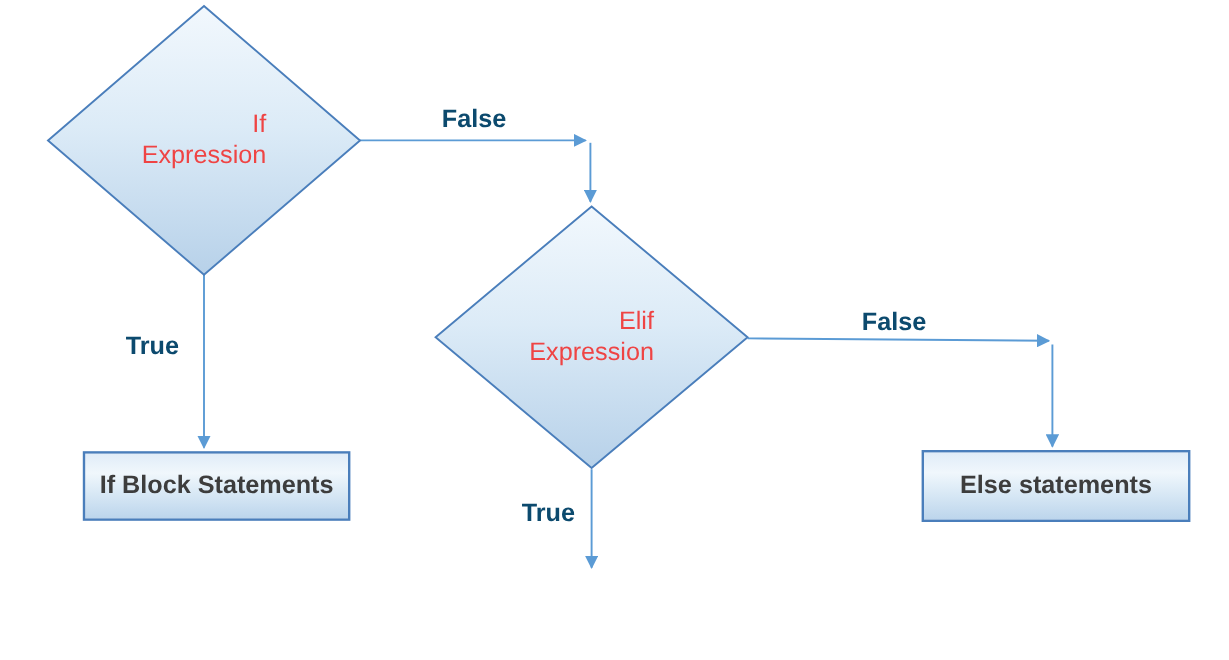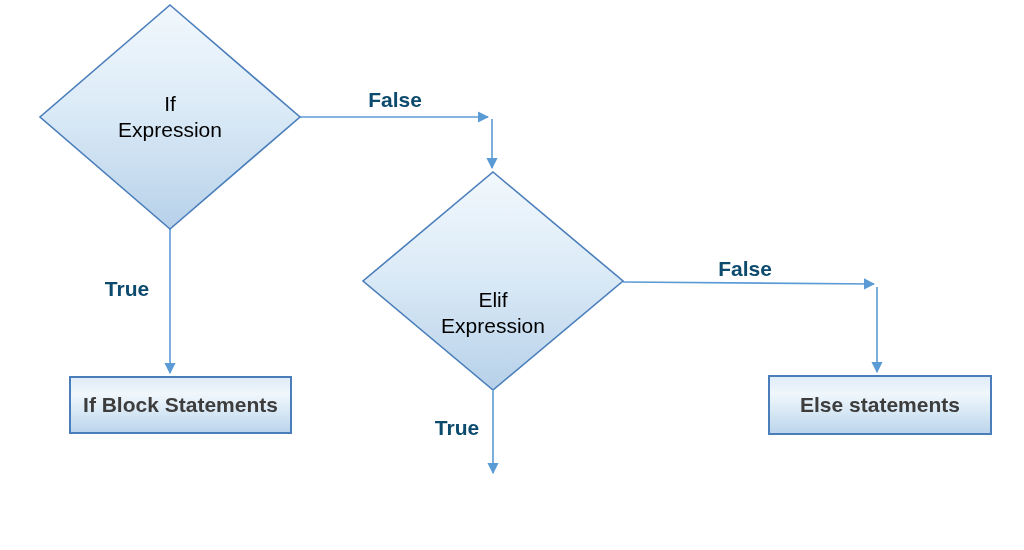--- a/index.html
+++ b/index.html
@@ -16,22 +16,22 @@
     overflow: hidden;
   }
   .canvas svg {
     position: absolute;
     left: 0;
     top: 0;
   }
   .node-label {
     position: absolute;
     transform: translate(-50%, -50%);
-    text-align: center;
-    color: #000000;
+    text-align: right;
+    color: #ef4444;
     font-size: 21px;
     line-height: 26px;
     white-space: pre-line;
     pointer-events: none;
   }
   .process-box {
     position: absolute;
     box-sizing: border-box;
     border: 2px solid #4a7ebb;
     background: linear-gradient(180deg, #e0ecf8 0%, #f0f7fc 30%, #d8e8f5 62%, #bcd5ec 100%);
@@ -79,21 +79,21 @@
     <line x1="877" y1="287" x2="877" y2="372" stroke="#5b9bd5" stroke-width="1.6" marker-end="url(#arrowHead)"></line>
 
     <line x1="493" y1="391" x2="493" y2="473" stroke="#5b9bd5" stroke-width="1.6" marker-end="url(#arrowHead)"></line>
 
     <polygon points="170,5 300,117 170,229 40,117" fill="url(#diamondGrad)" stroke="#4a7ebb" stroke-width="1.6"></polygon>
     <polygon points="493,172 623,281 493,390 363,281" fill="url(#diamondGrad)" stroke="#4a7ebb" stroke-width="1.6"></polygon>
   </svg>
 
   <div class="node-label" style="left:170px; top:117px;">If
 Expression</div>
-  <div class="node-label" style="left:493px; top:281px;margin-top:32px;">Elif
+  <div class="node-label" style="left:493px; top:281px;">Elif
 Expression</div>
 
   <div class="process-box" style="left:69px; top:376px; width:223px; height:58px;">
     <span>If Block Statements</span>
   </div>
 
 
   <div class="process-box" style="left:768px; top:375px; width:224px; height:60px;text-align:right;">
     <span>Else statements</span>
   </div>

